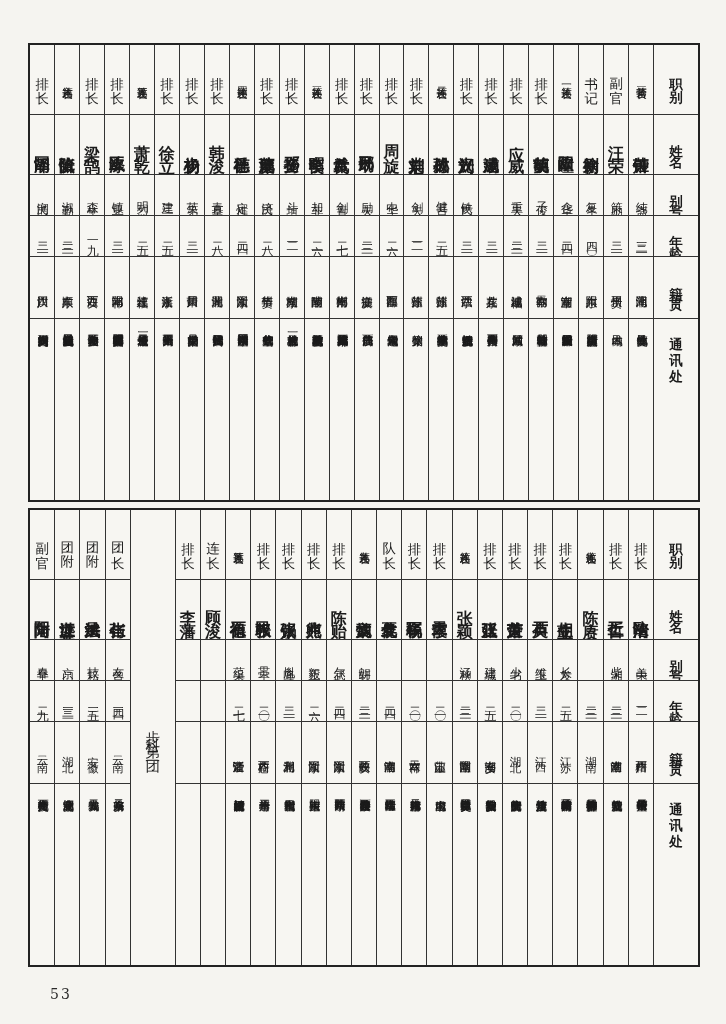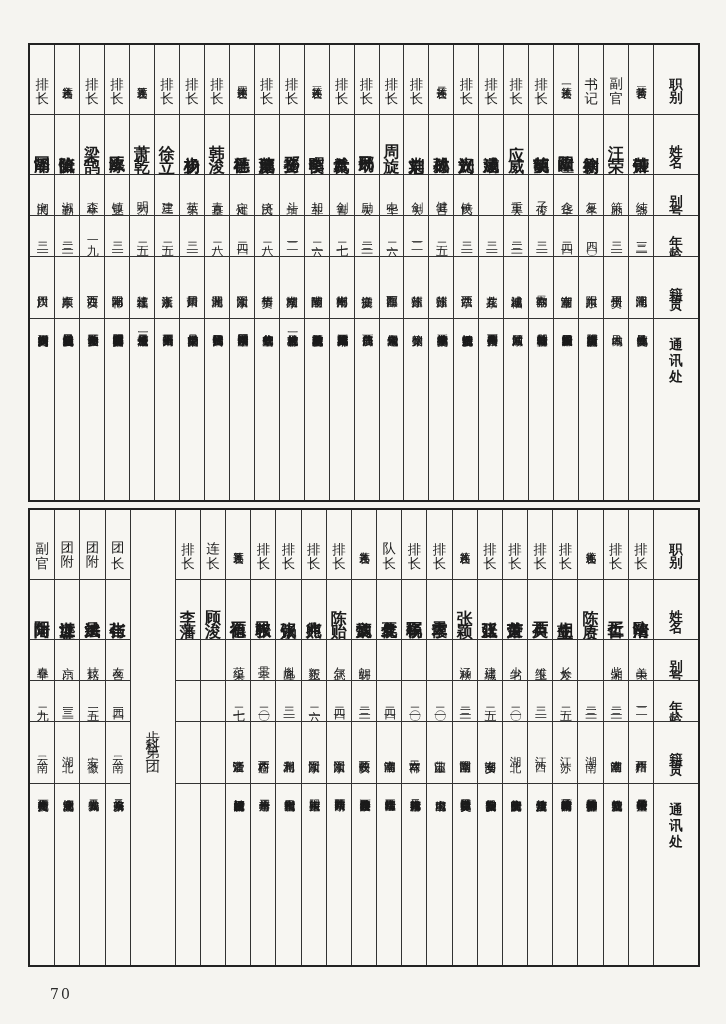--- a/index.html
+++ b/index.html
@@ -1032,14 +1032,14 @@
           <span class="v">二九</span>
         </div>
         <div class="cell origin">
           <span class="v" style="letter-spacing: 0.5em;">云南</span>
         </div>
         <div class="cell addr">
           <span class="v">广州桥商街九号楼下交</span>
         </div>
       </div>
     </div>
-  <div class="pageno">70</div>
+  <div class="pageno">53</div>
 </div>
 
 </body></html>

